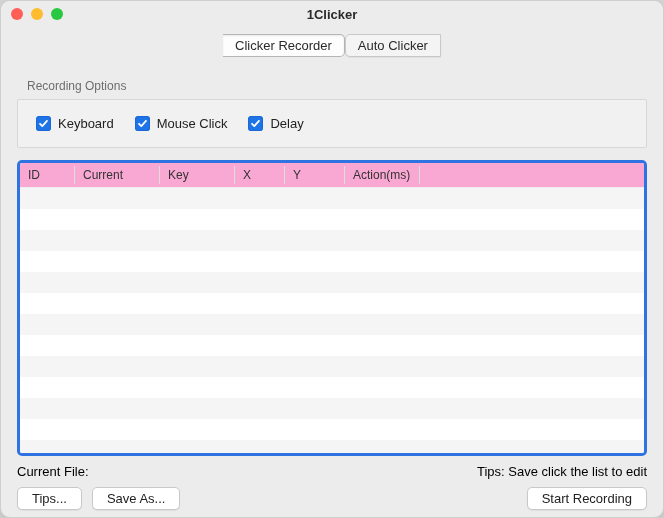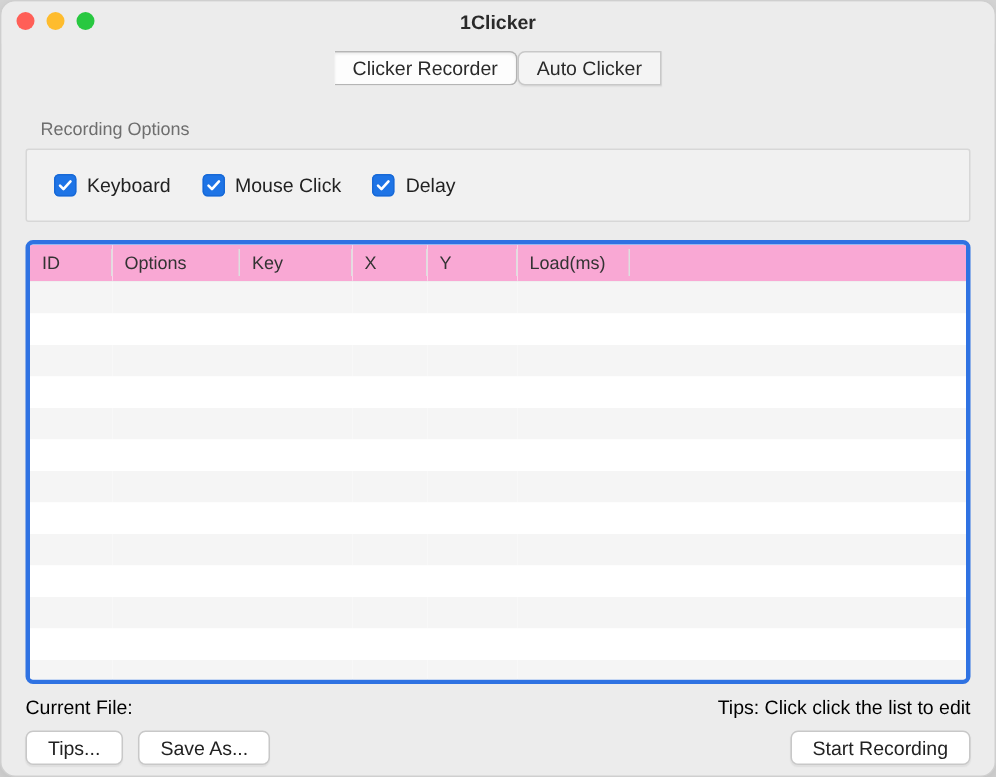--- a/index.html
+++ b/index.html
@@ -198,25 +198,25 @@
           <col style="width:85px">
           <col style="width:75px">
           <col style="width:50px">
           <col style="width:60px">
           <col style="width:75px">
           <col>
         </colgroup>
         <thead>
           <tr>
             <th>ID</th>
-            <th>Options</th>
+            <th>Current</th>
             <th>Key</th>
             <th>X</th>
             <th>Y</th>
-            <th>Load(ms)</th>
+            <th>Action(ms)</th>
             <th></th>
           </tr>
         </thead>
         <tbody id="tbody">
             <tr>
               <td></td>
               <td></td>
               <td></td>
               <td></td>
               <td></td>
@@ -331,21 +331,21 @@
               <td></td>
               <td></td>
             </tr>
           </tbody>
       </table>
     </div>
   </div>
 
   <div class="footer">
     <span>Current File:</span>
-    <span>Tips: Click click the list to edit</span>
+    <span>Tips: Save click the list to edit</span>
   </div>
 
   <div class="buttons-row">
     <div class="btn-group">
       <div class="btn">Tips...</div>
       <div class="btn">Save As...</div>
     </div>
     <div class="btn-group">
       <div class="btn">Start Recording</div>
     </div>

